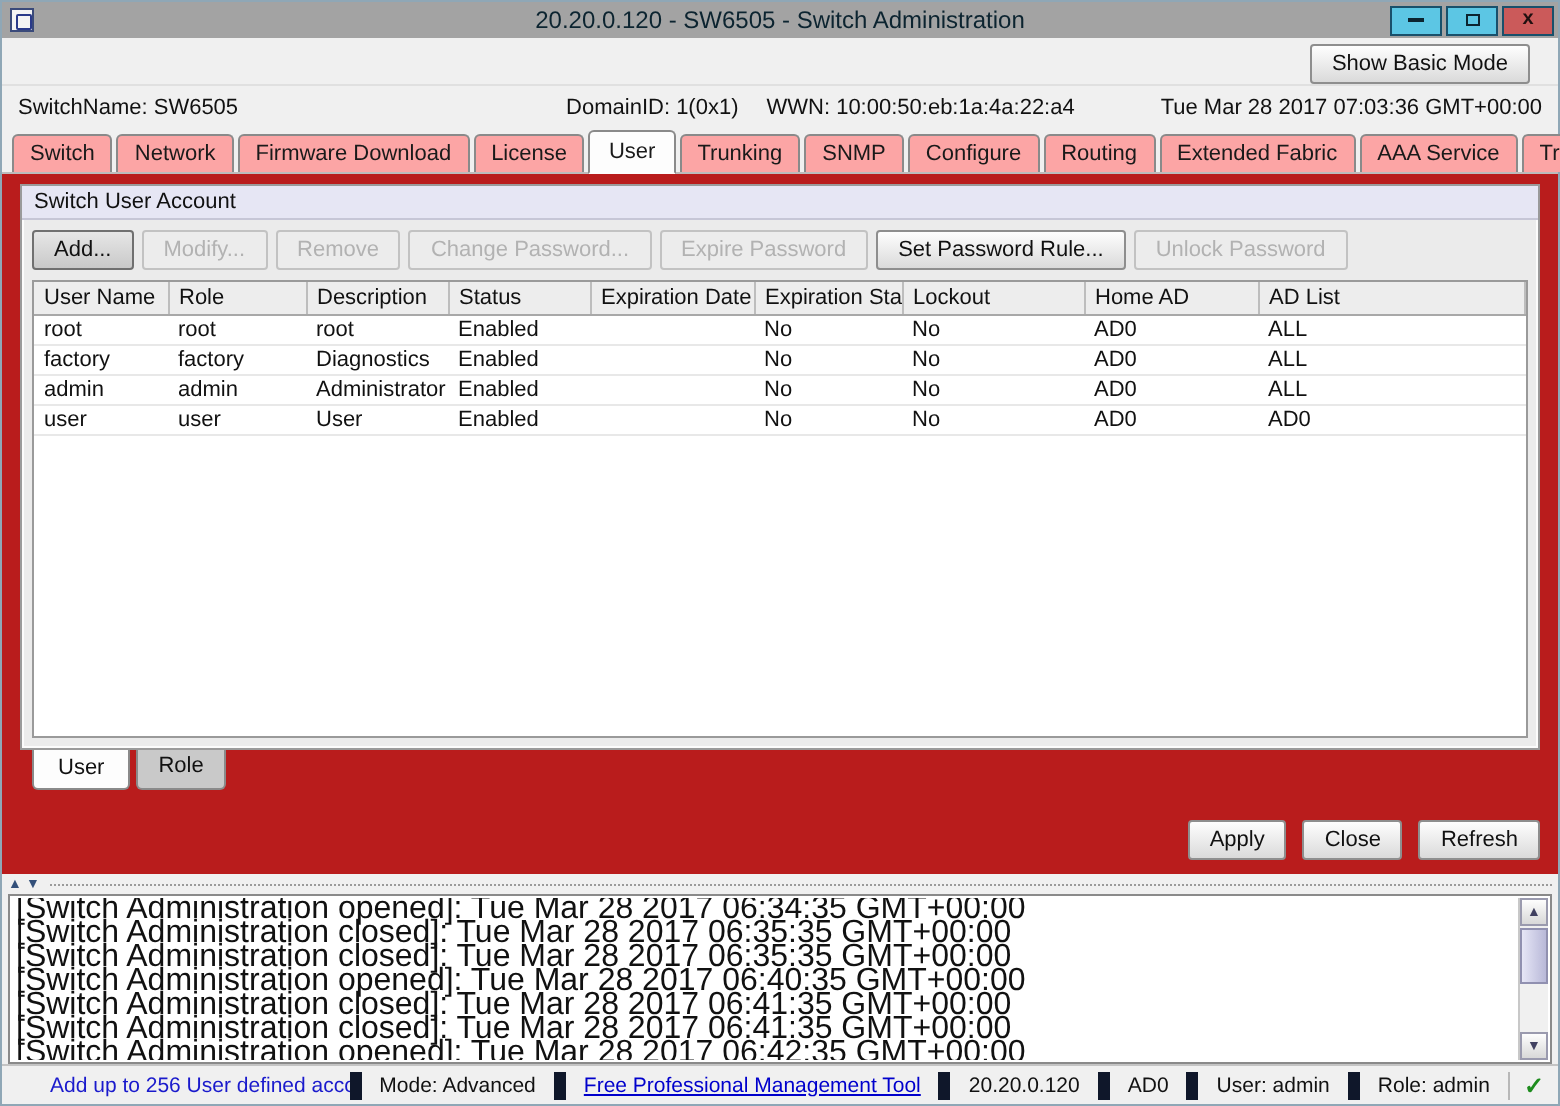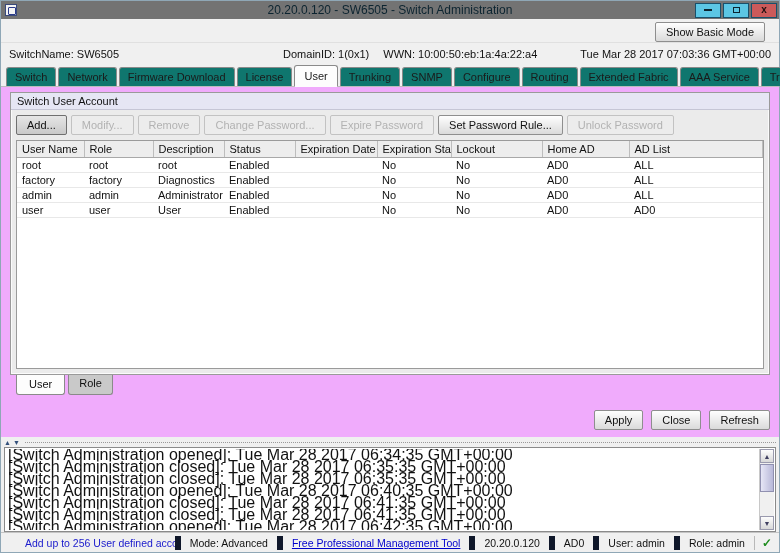--- a/index.html
+++ b/index.html
@@ -1,46 +1,46 @@
 <!DOCTYPE html>
 <html><head>
 <meta charset="utf-8">
 <style>
   * { box-sizing: border-box; margin: 0; padding: 0; }
   html,body { width: 780px; height: 553px; }
   body { font-family: "Liberation Sans", sans-serif; font-size: 11px; color: #111; background: #e8e8e8; }
   .window { width: 780px; height: 553px; border: 1px solid #8fa7b6; display: flex; flex-direction: column; background: #f0f0f0; }
 
   
-  .titlebar { height: 18px; background: #737373; display: flex; align-items: center; position: relative; flex: none; padding: 0 2px; }
+  .titlebar { height: 18px; background: #a3a3a3; display: flex; align-items: center; position: relative; flex: none; padding: 0 2px; }
   .app-icon { width: 12px; height: 12px; background: #f4f4f4; border: 1px solid #3a4a7a; margin-left: 2px; position: relative; }
   .app-icon::after { content: ""; position: absolute; left: 2px; top: 2px; width: 6px; height: 6px; border: 1px solid #2a3a8a; border-radius: 1px; }
   .title-text { position: absolute; left: 0; right: 0; text-align: center; font-size: 12px; color: #0c2430; }
   .win-controls { margin-left: auto; display: flex; z-index: 2; }
   .wbtn { width: 26px; height: 15px; border: 1px solid #19506b; background: #5cc6e4; display: flex; align-items: center; justify-content: center; margin-left: 2px; cursor: pointer; }
   .wbtn.close { background: #cb5a5a; }
   .min-glyph { width: 8px; height: 2px; background: #0c2430; }
   .restore-glyph { width: 7px; height: 6px; border: 1px solid #0c2430; background: transparent; }
   .close-glyph { font-size: 10px; font-weight: bold; color: #201010; line-height: 1; }
 
   
   .toolbar { height: 24px; flex: none; position: relative; background: #f0f0f0; border-bottom: 1px solid #e0e0e0; }
   .basic-mode-btn { position: absolute; right: 10px; top: 3px; }
   .infobar { height: 21px; flex: none; display: flex; align-items: center; padding: 0 8px; background: #f0f0f0; }
   .ib-domain { margin-left: 164px; text-align: center; }
   .ib-wwn { margin-left: 14px; }
   .ib-time { margin-left: auto; }
 
   
   .tabstrip { height: 23px; flex: none; display: flex; align-items: flex-end; padding-left: 5px; background: #f0f0f0; border-bottom: 1px solid #bcbcbc; }
-  .tab { background: #0f766e; border: 1px solid #8a8a8a; border-bottom: none; border-radius: 3px 3px 0 0; padding: 3px 8px 3px; margin-right: 2px; cursor: pointer; white-space: nowrap; color: #1a1a1a; }
+  .tab { background: #fca5a5; border: 1px solid #8a8a8a; border-bottom: none; border-radius: 3px 3px 0 0; padding: 3px 8px 3px; margin-right: 2px; cursor: pointer; white-space: nowrap; color: #1a1a1a; }
   .tab.selected { background: #fdfdfd; padding: 4px 9px 4px; margin-bottom: -1px; border-bottom: 1px solid #fdfdfd; }
 
   
-  .content { flex: 1; display: flex; flex-direction: column; padding: 5px 9px 0 9px; background: #f0abfc; overflow: hidden; }
+  .content { flex: 1; display: flex; flex-direction: column; padding: 5px 9px 0 9px; background: #b91c1c; overflow: hidden; }
   .groupbox { height: 283px; flex: none; border: 1px solid #9a9a9a; box-shadow: inset 0 0 0 1px #fbfbfb; background: #ebebeb; display: flex; flex-direction: column; }
   .group-header { height: 17px; flex: none; background: #e6e6f4; border-bottom: 1px solid #c6c6d6; padding: 2px 6px; color: #111; }
   .group-body { flex: 1; display: flex; flex-direction: column; padding: 5px 5px 5px 5px; overflow: hidden; }
   .btn-row { flex: none; display: flex; align-items: center; }
 
   .btn { font-family: "Liberation Sans", sans-serif; font-size: 11px; color: #111; background: linear-gradient(#fefefe, #dadada); border: 1px solid #8e8e8e; border-radius: 2px; padding: 3px 10px; margin-right: 4px; cursor: pointer; white-space: nowrap; }
   .btn.first { background: linear-gradient(#e6e6e6, #c9c9c9); border-color: #707070; }
   .btn.disabled { background: #ececec; color: #b2b2b2; border-color: #c2c2c2; cursor: default; }
 
   .table-wrap { flex: 1; margin-top: 5px; background: #ffffff; border: 1px solid #9a9a9a; overflow: hidden; }

